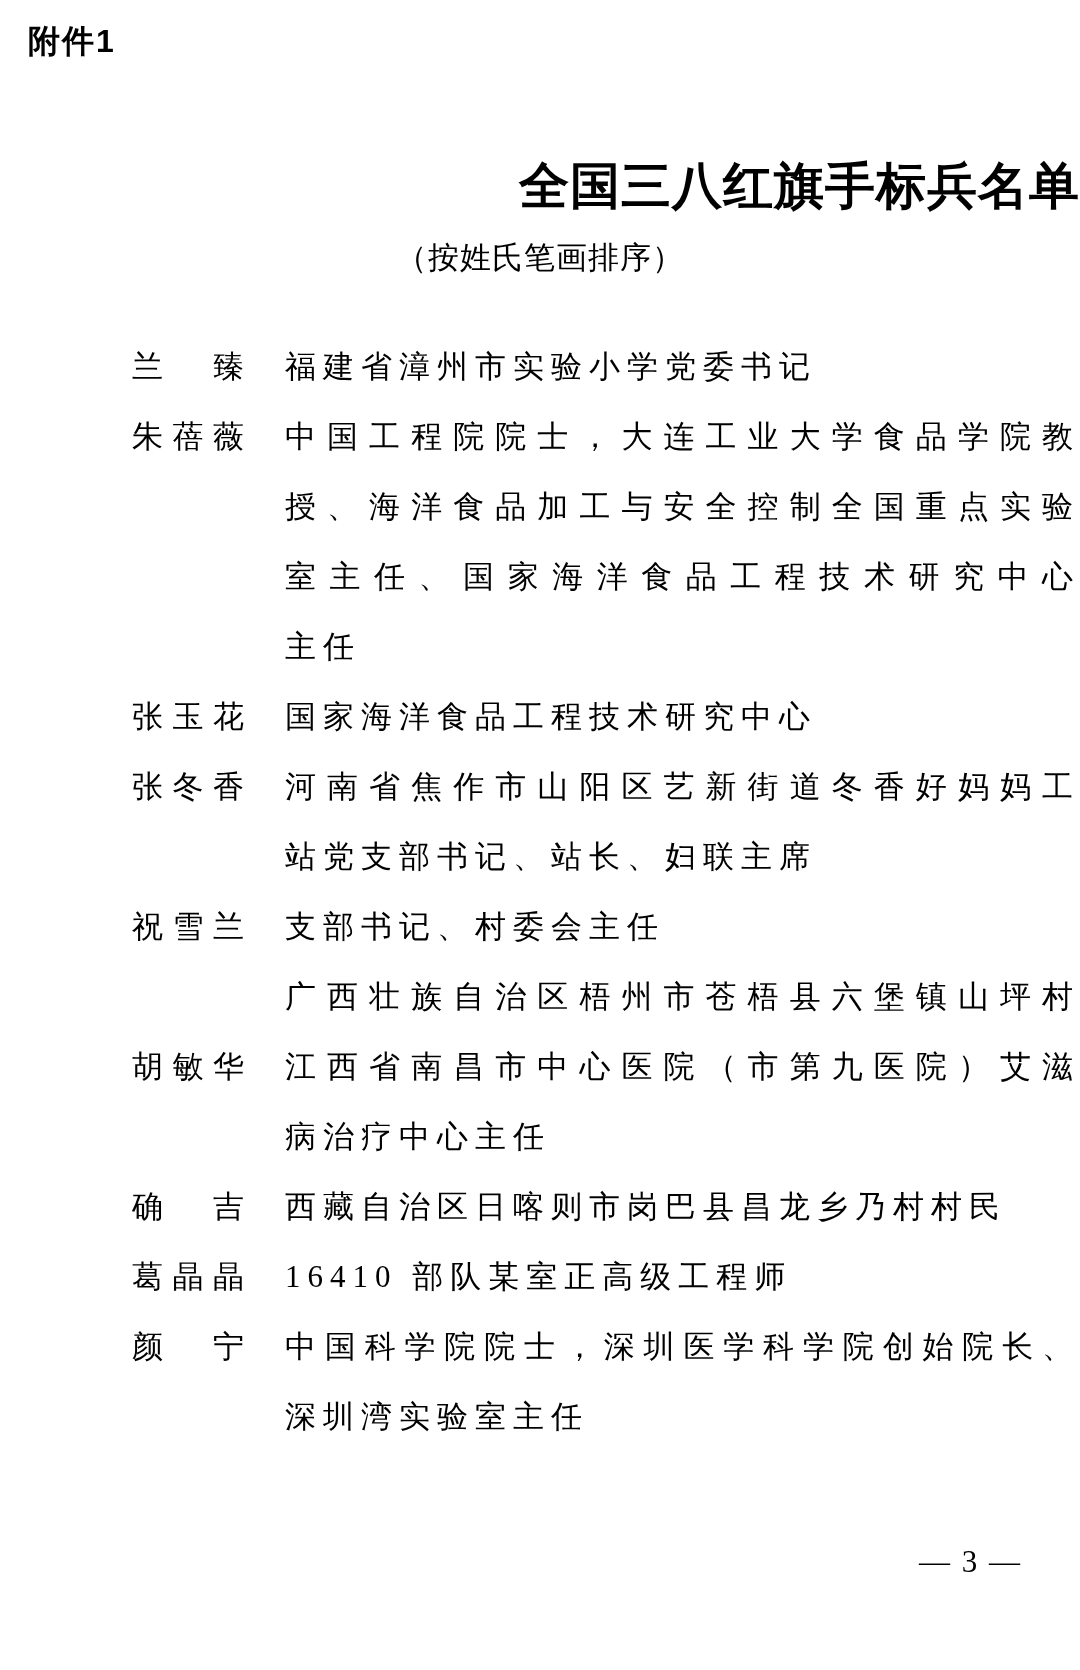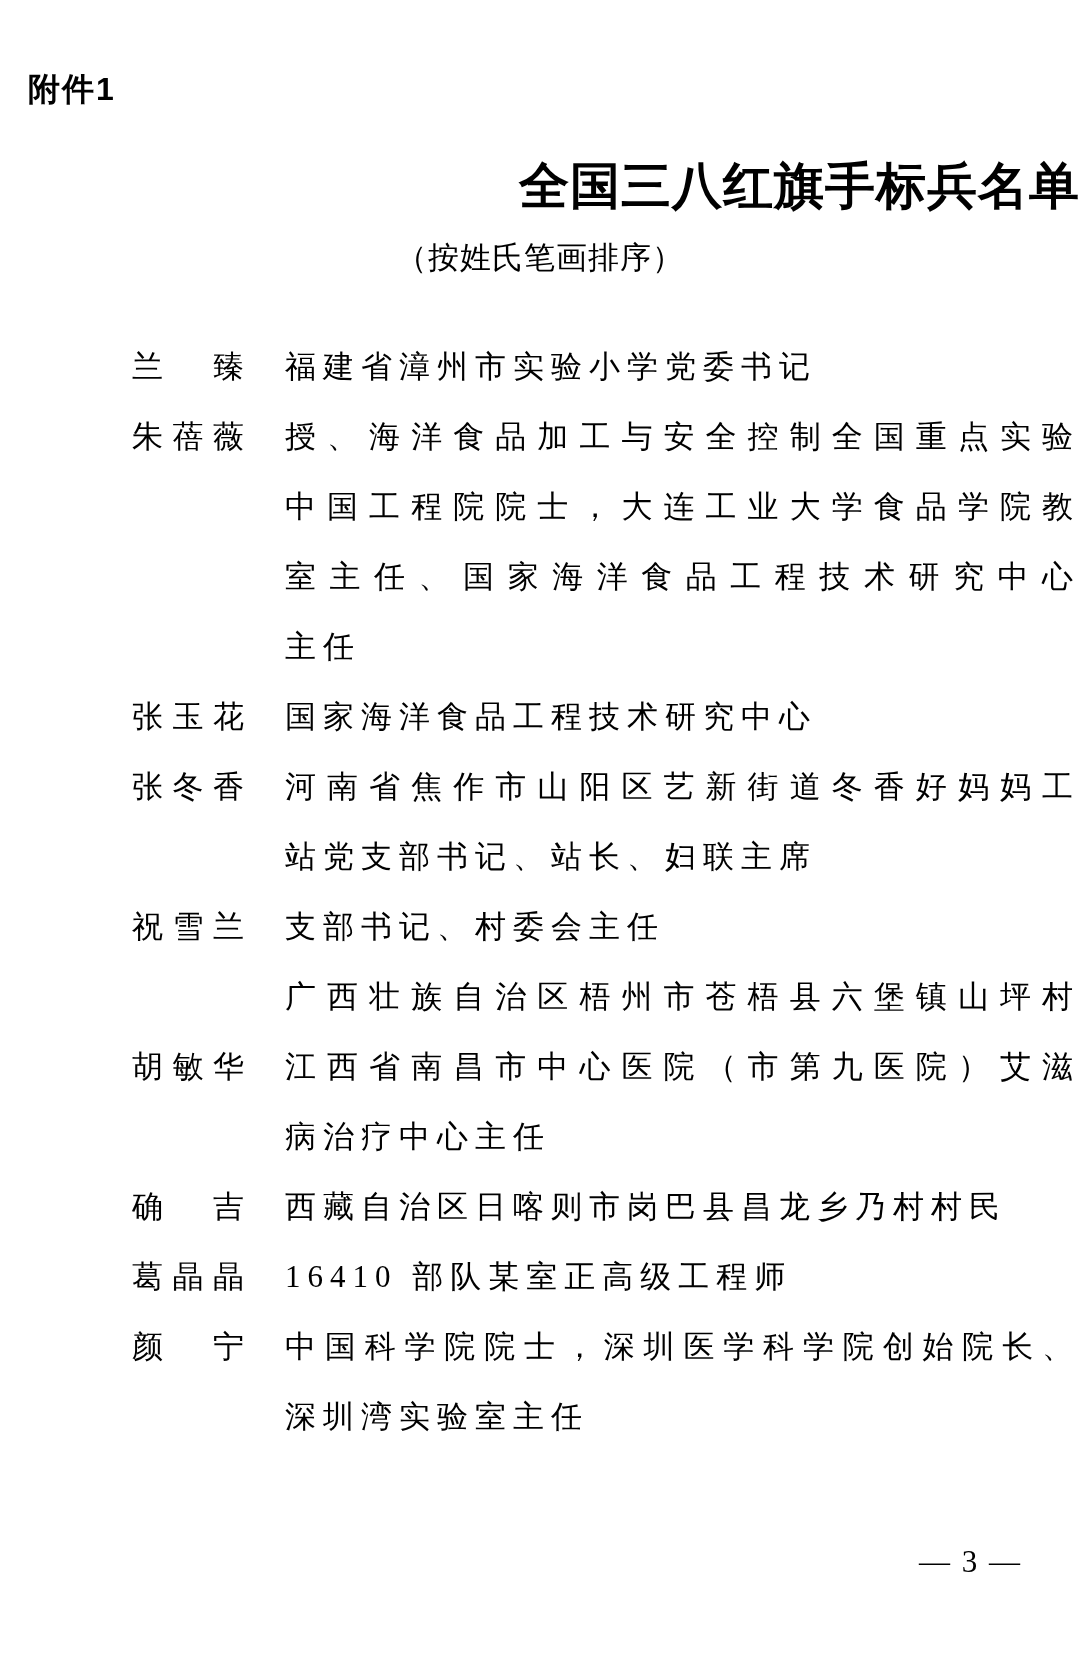--- a/index.html
+++ b/index.html
@@ -14,21 +14,20 @@
   }
   .attachment {
     position: absolute;
     left: 28px;
     top: 20px;
     font-family: "Liberation Sans", "DejaVu Sans", sans-serif;
     font-weight: bold;
     font-size: 32px;
     letter-spacing: 2px;
     white-space: nowrap;
-    margin-top: 48px;
   }
   .doc-title {
     position: absolute;
     left: 0;
     top: 153px;
     width: 100%;
     text-align: right;
     font-size: 50px;
     font-weight: bold;
     letter-spacing: 1px;
@@ -104,22 +103,22 @@
   <div class="entry">
     <div class="entry-name">兰臻</div>
     <div class="entry-desc">
         <div class="desc-line">福建省漳州市实验小学党委书记</div>
       </div>
   </div>
 
   <div class="entry">
     <div class="entry-name">朱蓓薇</div>
     <div class="entry-desc">
+        <div class="desc-line fill">中国工程院院士，大连工业大学食品学院教</div>
         <div class="desc-line fill">授、海洋食品加工与安全控制全国重点实验</div>
-        <div class="desc-line fill">中国工程院院士，大连工业大学食品学院教</div>
         <div class="desc-line fill">室主任、国家海洋食品工程技术研究中心</div>
         <div class="desc-line">主任</div>
       </div>
   </div>
 
   <div class="entry">
     <div class="entry-name">张玉花</div>
     <div class="entry-desc">
         <div class="desc-line">国家海洋食品工程技术研究中心</div>
       </div>

